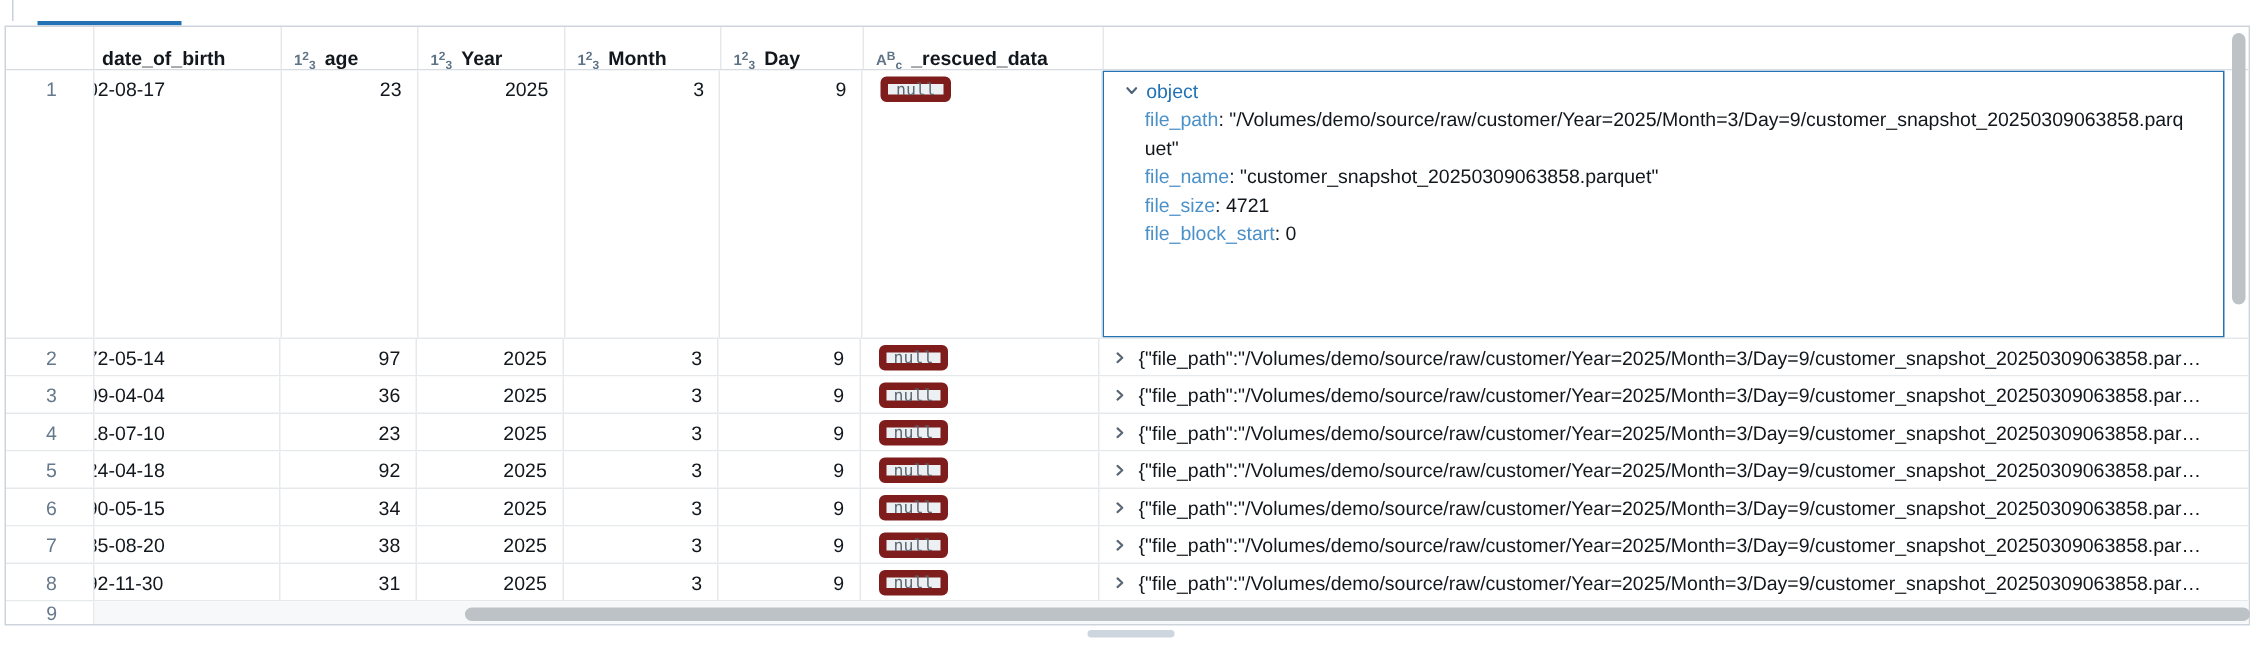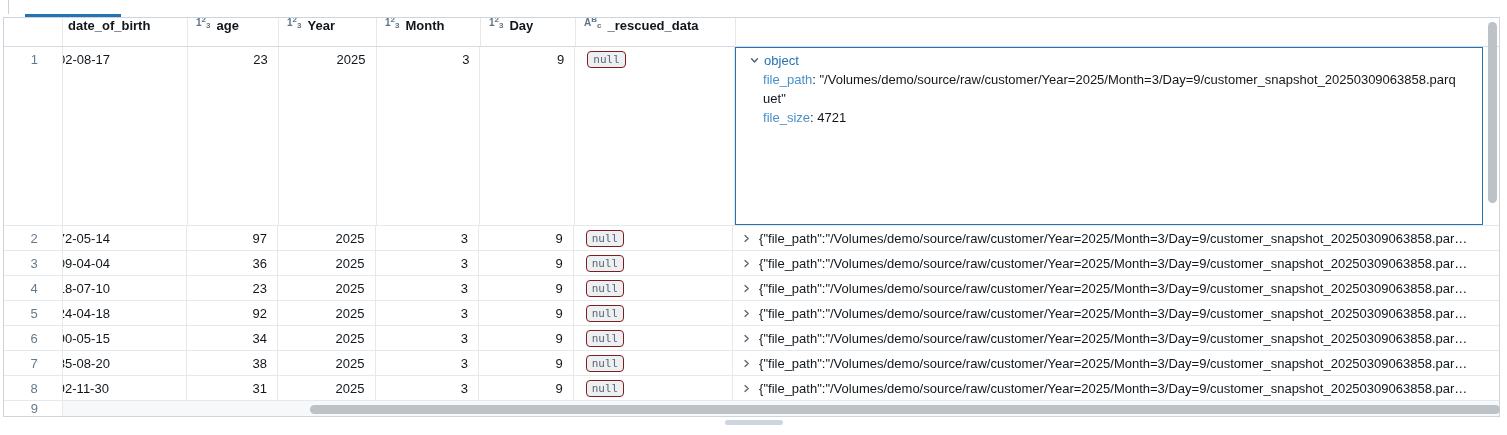--- a/index.html
+++ b/index.html
@@ -10,39 +10,39 @@
   }
   .top-divider { position:absolute; left:8px; top:0; width:1px; height:14px; background:#C9D0D8; }
   .tab-indicator { position:absolute; left:25px; top:14px; width:96px; height:3px; background:var(--accent,#2272B4); }
 
   .tbl {
     position:absolute; left:3px; top:17px; width:1497px; height:400px;
     box-sizing:border-box; border:1px solid var(--outer,#CDD4DB); background:#fff; overflow:hidden;
   }
   .hdr { display:flex; height:29px; box-sizing:border-box; border-bottom:1px solid #D7DCE2; background:#fff; }
   .hdr-cell {
-    display:flex; align-items:flex-start; gap:6px; padding:0 8px; font-weight:700;
+    display:flex; align-items:flex-end; gap:6px; padding:0 8px; font-weight:700;
     box-sizing:border-box; border-right:1px solid var(--grid,#E6E9EC); overflow:hidden; white-space:nowrap; flex:0 0 auto;
   }
   .hdr-cell.last { border-right:none; flex:1 1 auto; }
   .hdr-cell.dob { padding-left:5px; }
 
   .row { display:flex; box-sizing:border-box; border-bottom:1px solid var(--grid,#E6E9EC); background:#fff; }
   .cell {
     display:flex; align-items:center; box-sizing:border-box; height:100%;
     border-right:1px solid var(--grid,#E6E9EC); padding:0 10px; overflow:hidden; white-space:nowrap;
   }
   .rownum { justify-content:flex-end; padding:0 24px 0 0; color:var(--rownum,#66798C); }
   .num { justify-content:flex-end; }
   .dob { padding:0; }
   .clipped { margin-left:-5px; white-space:nowrap; }
 
   .null-badge {
     font-family:"DejaVu Sans Mono", monospace; font-size:11px; color:var(--nulltext,#5C6771);
-    background:#EDF0F2; border:1px solid #7f1d1d; border-radius:4px;
+    background:#EDF0F2; border:5px solid #7f1d1d; border-radius:4px;
     height:17px; line-height:15px; padding:0 5px; display:inline-flex; align-items:center; box-sizing:border-box;
   }
   .rescued { padding-left:12px; }
 
   .meta-cell { flex:1 1 auto; border-right:none; padding:0 28px 0 8px; gap:7px; }
   .mchev { display:inline-flex; width:11px; height:11px; flex:0 0 auto; }
   .mtext { overflow:hidden; text-overflow:ellipsis; }
 
   .exp { display:block; position:relative; padding:4px 40px 0 14px; white-space:normal; overflow:hidden; }
   .sel-border { position:absolute; left:0; top:0; width:748px; height:100%; box-sizing:border-box;
@@ -136,21 +136,23 @@
           <div class="obj-line">
             <span class="mchev">
               <svg width="11" height="11" viewBox="0 0 11 11">
                 <path d="M2.6 3.8 L5.5 7 L8.4 3.8" fill="none" stroke="#4A627A" stroke-width="1.4" stroke-linecap="round" stroke-linejoin="round"></path>
               </svg>
             </span>
             <span class="obj-label">object</span>
           </div>
           <div class="obj-fields">
             <div class="field-line"><span class="fkey">file_path</span><span class="fcolon">: </span><span class="fval">"/Volumes/demo/source/raw/customer/Year=2025/Month=3/Day=9/customer_snapshot_20250309063858.parquet"</span></div>
+            <div class="field-line"><span class="fkey">file_name</span><span class="fcolon">: </span><span class="fval">"customer_snapshot_20250309063858.parquet"</span></div>
             <div class="field-line"><span class="fkey">file_size</span><span class="fcolon">: </span><span class="fval">4721</span></div>
+            <div class="field-line"><span class="fkey">file_block_start</span><span class="fcolon">: </span><span class="fval">0</span></div>
           </div>
         </div>
       </div>
       <div class="row" style="height: 25px;">
         <div class="cell rownum" style="width: 59px;">2</div>
         <div class="cell dob" style="width: 125px;">
           <span class="clipped">72-05-14</span>
         </div>
         <div class="cell num" style="width: 91px;">97</div>
         <div class="cell num" style="width: 98px;">2025</div>

